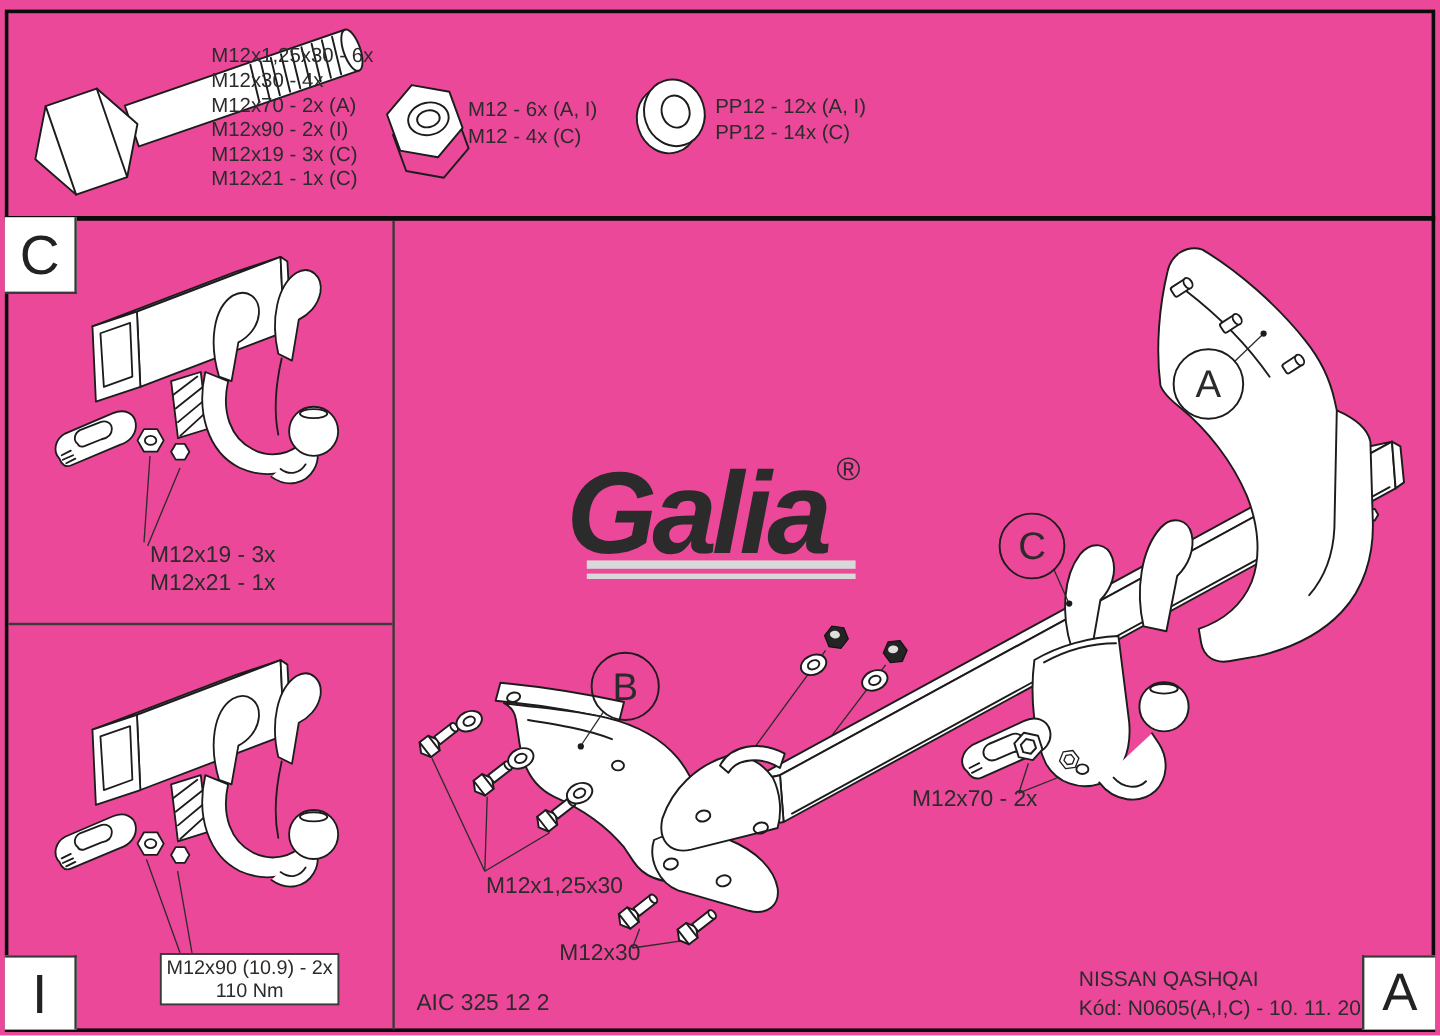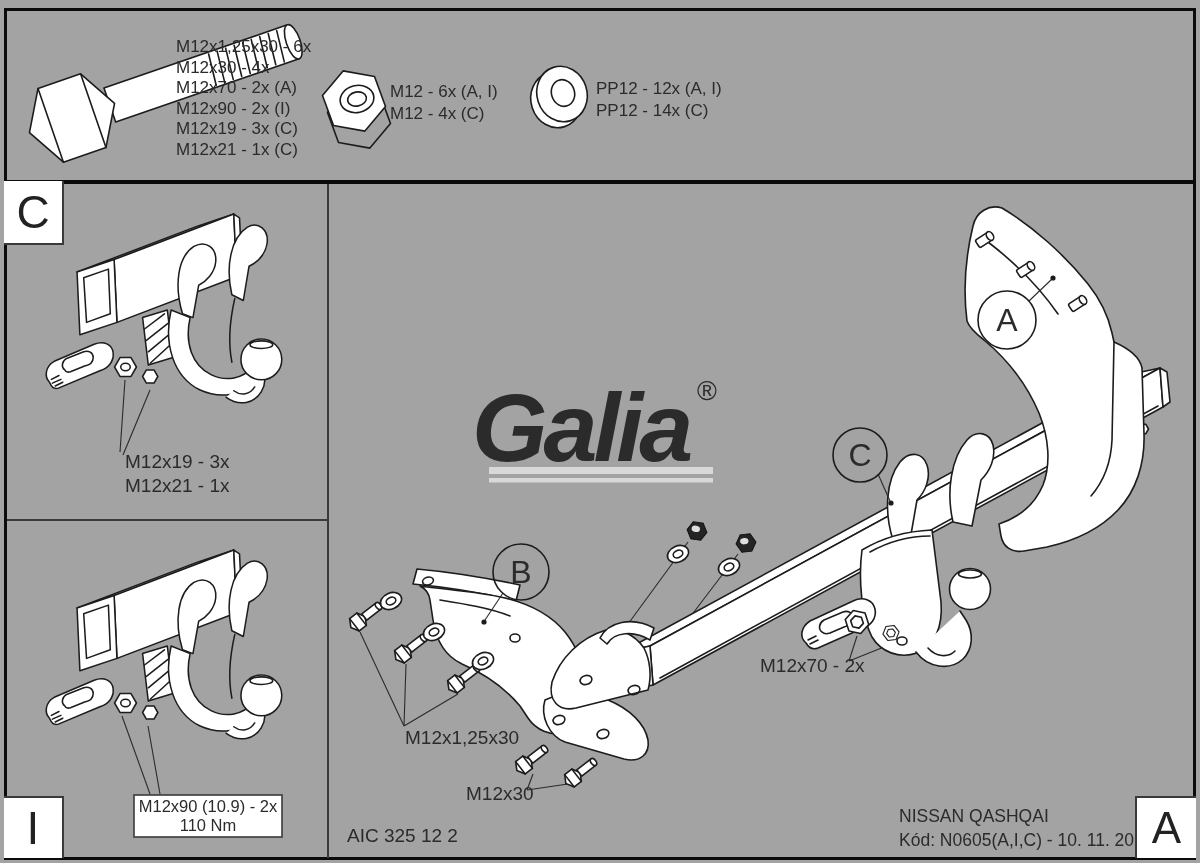--- a/index.html
+++ b/index.html
@@ -1,16 +1,16 @@
 <!DOCTYPE html>
 <html><head>
 <meta charset="utf-8">
 <style>
   html,body{margin:0;padding:0;background:#fff;}
-  #page{position:relative;width:1200px;height:863px;background:#a3a3a3;
+  #page{position:relative;width:1200px;height:863px;background:#ec4899;
         font-family:"Liberation Sans",sans-serif;color:#2b2b2b;overflow:hidden;}
   .frame{position:absolute;left:4px;top:8px;width:1192px;height:852px;
          border:3px solid #0b0b0b;box-sizing:border-box;}
   .hdiv-top{position:absolute;left:4px;top:180px;width:1192px;height:4px;background:#0b0b0b;}
   .vline-main{position:absolute;left:327px;top:184px;width:2px;height:674px;background:#3a3a3a;}
   .hdiv-left{position:absolute;left:7px;top:519px;width:320px;height:2px;background:#3a3a3a;}
   .corner-box{position:absolute;border:2px solid #3a3a3a;background:#fff;
               display:flex;align-items:center;justify-content:center;
               font-size:46px;font-weight:300;color:#222;box-sizing:border-box;}
   #box-c{left:4px;top:181px;width:60px;height:64px;border-left:none;border-top:none;}

